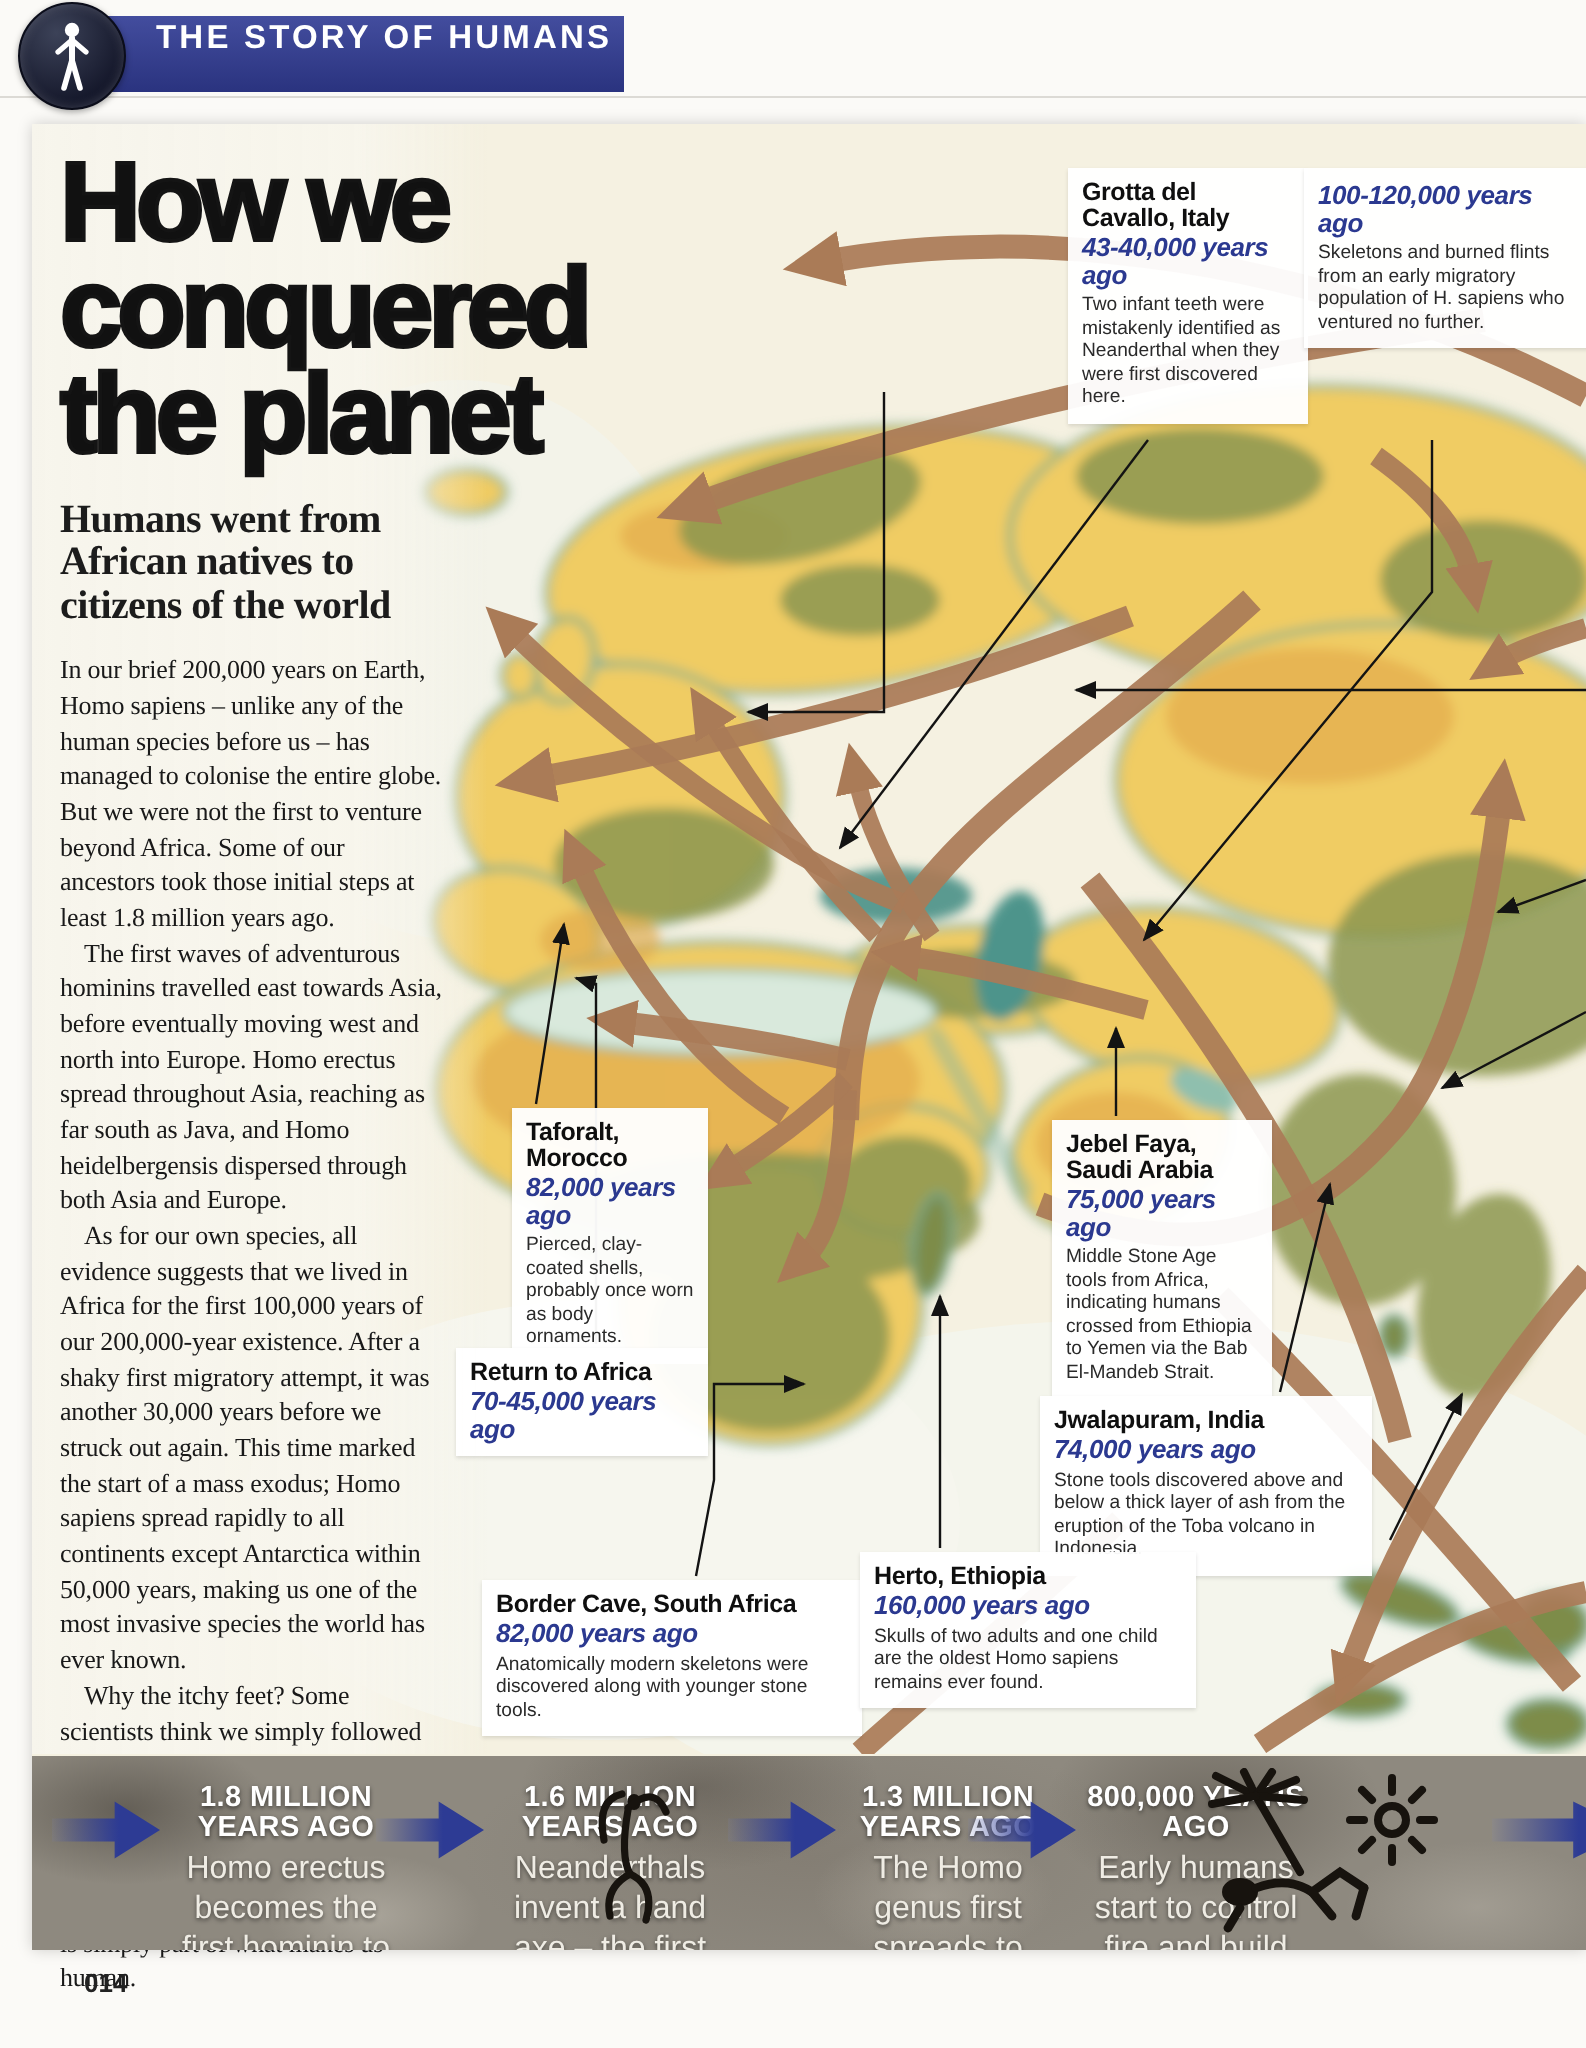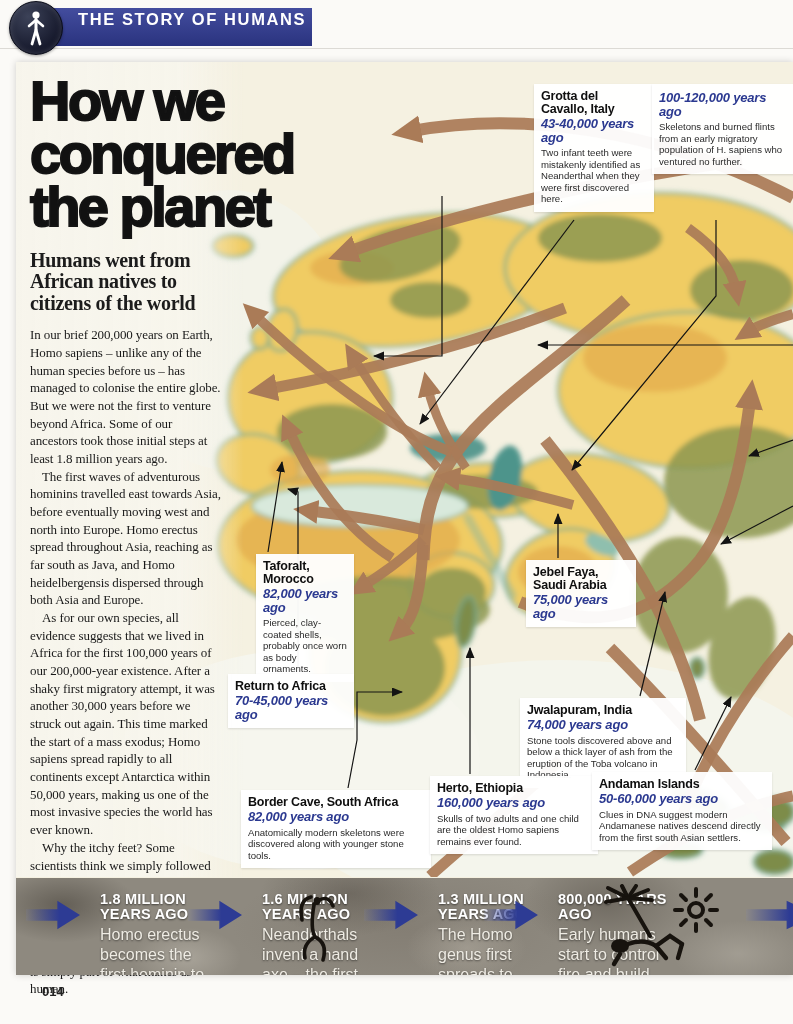--- a/index.html
+++ b/index.html
@@ -58,21 +58,21 @@
       radial-gradient(ellipse 90px 50px at 22% 82%,rgba(205,200,189,.42),transparent 60%),
       radial-gradient(ellipse 150px 70px at 43% 16%,rgba(68,62,55,.38),transparent 60%),
       radial-gradient(ellipse 100px 55px at 58% 72%,rgba(195,189,177,.38),transparent 60%),
       radial-gradient(ellipse 140px 80px at 76% 26%,rgba(73,67,59,.42),transparent 60%),
       radial-gradient(ellipse 110px 55px at 93% 78%,rgba(188,183,172,.42),transparent 60%),
       radial-gradient(ellipse 240px 90px at 50% 52%,rgba(122,115,105,.5),transparent 72%);}
   .tl-item{position:absolute;top:14px;display:flex;align-items:flex-start;}
   .tl-arrow{width:54px;height:34px;margin-top:6px;flex:0 0 auto;
     clip-path:polygon(0 33%,58% 33%,58% 8%,100% 50%,58% 92%,58% 67%,0 67%);
     background:linear-gradient(90deg,rgba(125,135,190,.12),#2d3b94 62%);}
-  .tl-text{margin-left:20px;text-align:left;}
+  .tl-text{margin-left:4px;text-align:center;}
   .tl-date{color:#fff;font-weight:bold;font-size:14.5px;line-height:1.04;letter-spacing:.2px;
     text-shadow:0 1px 2px rgba(0,0,0,.55);}
   .tl-desc{color:#efece4;font-size:16px;line-height:1.25;margin-top:3px;
     text-shadow:0 1px 2px rgba(0,0,0,.5);}
   #tl-1{left:10px;}  #tl-1 .tl-text{width:118px;}
   #tl-2{left:172px;} #tl-2 .tl-text{width:118px;}
   #tl-3{left:348px;} #tl-3 .tl-text{width:104px;}
   #tl-4{left:468px;} #tl-4 .tl-text{width:112px;}
   .tl-art{position:absolute;}
   #tl-dancer{left:278px;top:12px;}
@@ -253,44 +253,40 @@
       <div class="co-body">Skeletons and burned flints from an early migratory population of H. sapiens who ventured no further.</div>
     </div>
     <div class="callout" id="co-taforalt">
       <div class="co-title">Taforalt, Morocco</div>
       <div class="co-date">82,000 years ago</div>
       <div class="co-body">Pierced, clay-coated shells, probably once worn as body ornaments.</div>
     </div>
     <div class="callout" id="co-jebel">
       <div class="co-title">Jebel Faya, Saudi Arabia</div>
       <div class="co-date">75,000 years ago</div>
+      <div class="co-body">Middle Stone Age tools from Africa, indicating humans crossed from Ethiopia to Yemen via the Bab El-Mandeb Strait.</div>
     </div>
     <div class="callout" id="co-return">
       <div class="co-title">Return to Africa</div>
       <div class="co-date">70-45,000 years ago</div>
     </div>
     <div class="callout" id="co-jwalapuram">
       <div class="co-title">Jwalapuram, India</div>
       <div class="co-date">74,000 years ago</div>
       <div class="co-body">Stone tools discovered above and below a thick layer of ash from the eruption of the Toba volcano in Indonesia.</div>
     </div>
     <div class="callout" id="co-border">
       <div class="co-title">Border Cave, South Africa</div>
       <div class="co-date">82,000 years ago</div>
       <div class="co-body">Anatomically modern skeletons were discovered along with younger stone tools.</div>
     </div>
     <div class="callout" id="co-herto">
       <div class="co-title">Herto, Ethiopia</div>
       <div class="co-date">160,000 years ago</div>
       <div class="co-body">Skulls of two adults and one child are the oldest Homo sapiens remains ever found.</div>
-    </div>
-    <div class="callout" id="co-andaman">
-      <div class="co-title">Andaman Islands</div>
-      <div class="co-date">50-60,000 years ago</div>
-      <div class="co-body">Clues in DNA suggest modern Andamanese natives descend directly from the first south Asian settlers.</div>
     </div>
 
     <div id="timeline">
 
       <div class="tl-item" id="tl-1">
         <div class="tl-arrow"></div>
         <div class="tl-text">
           <div class="tl-date">1.8 MILLION YEARS AGO</div>
           <div class="tl-desc">Homo erectus becomes the first hominin to venture beyond Africa.</div>
         </div>

